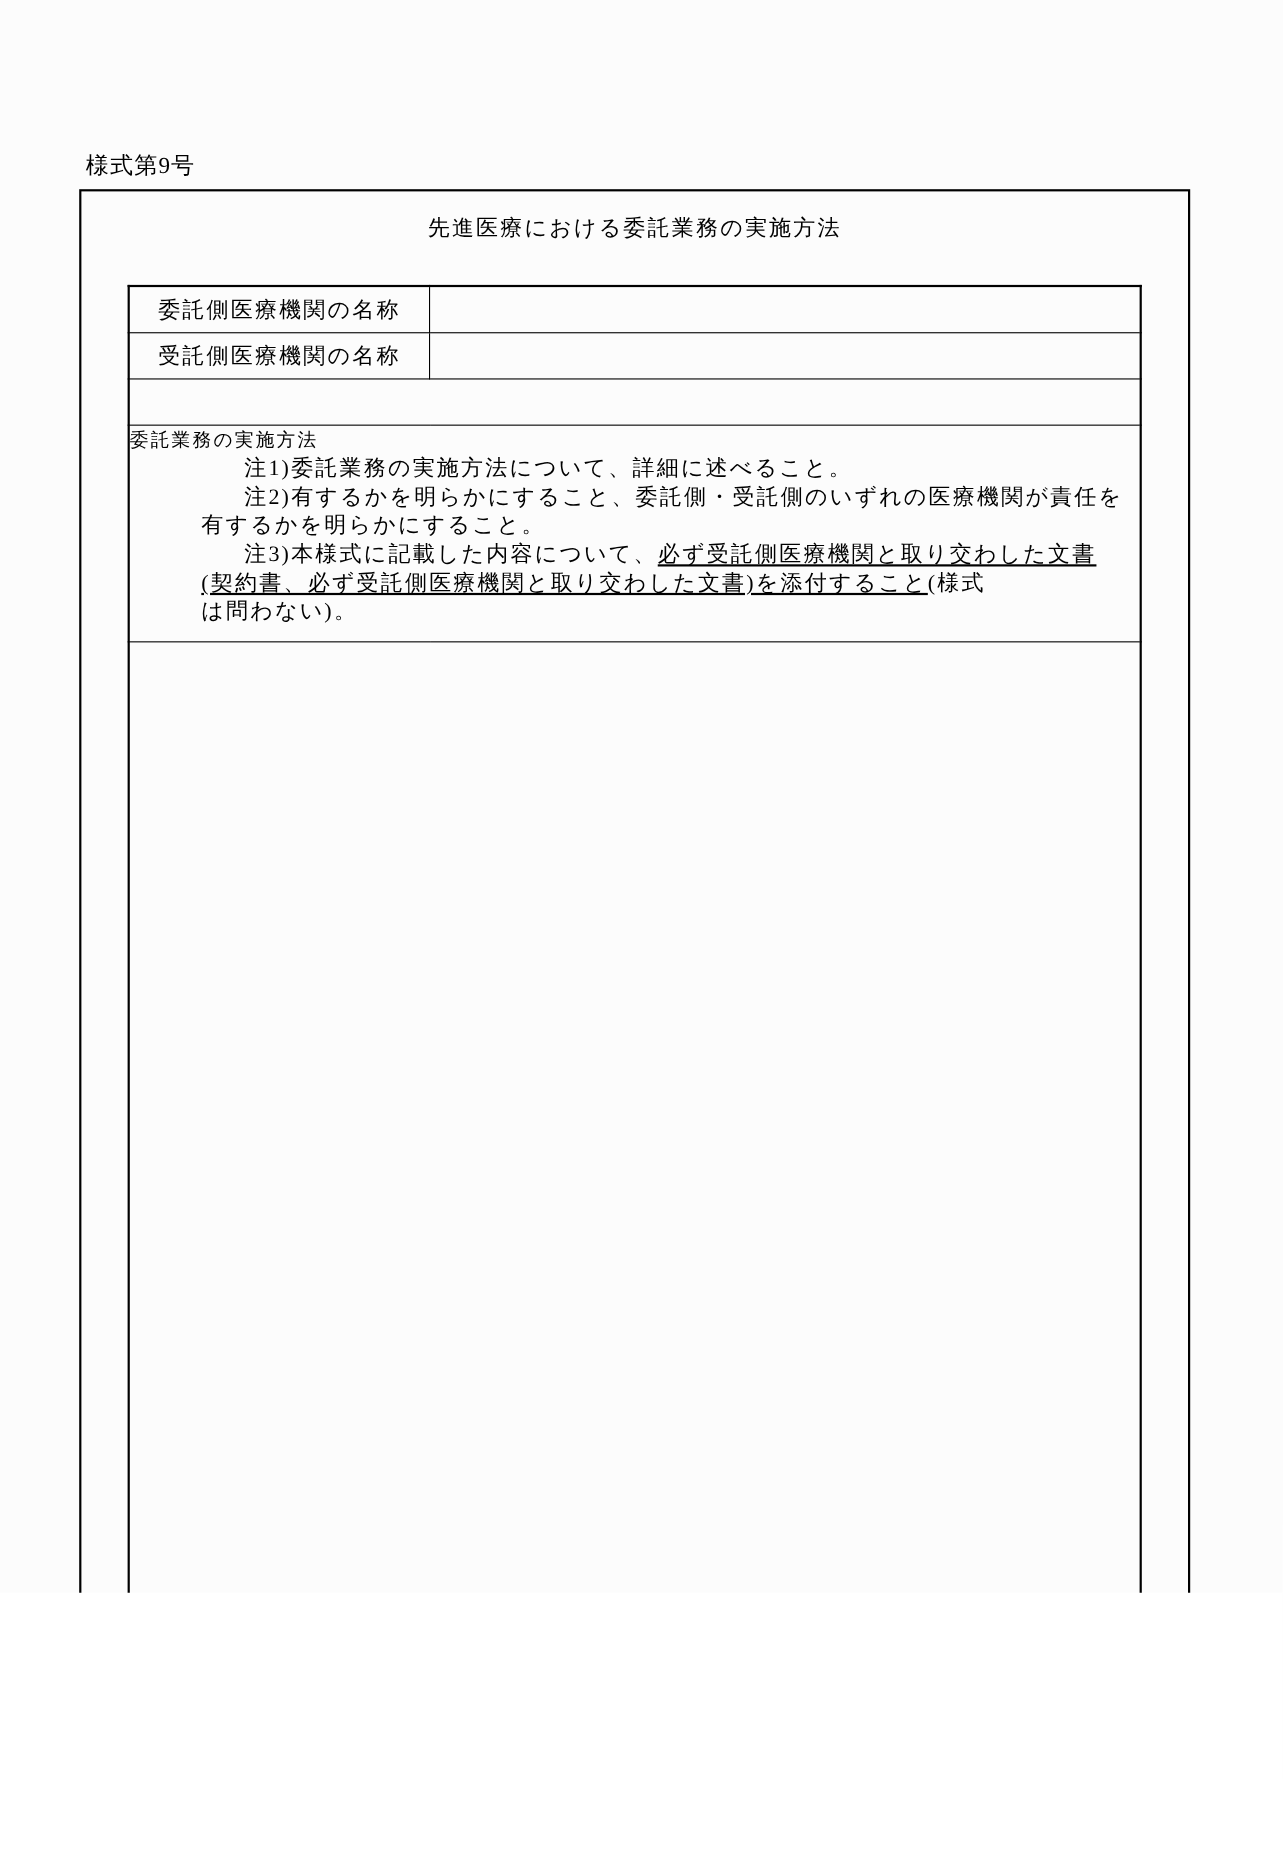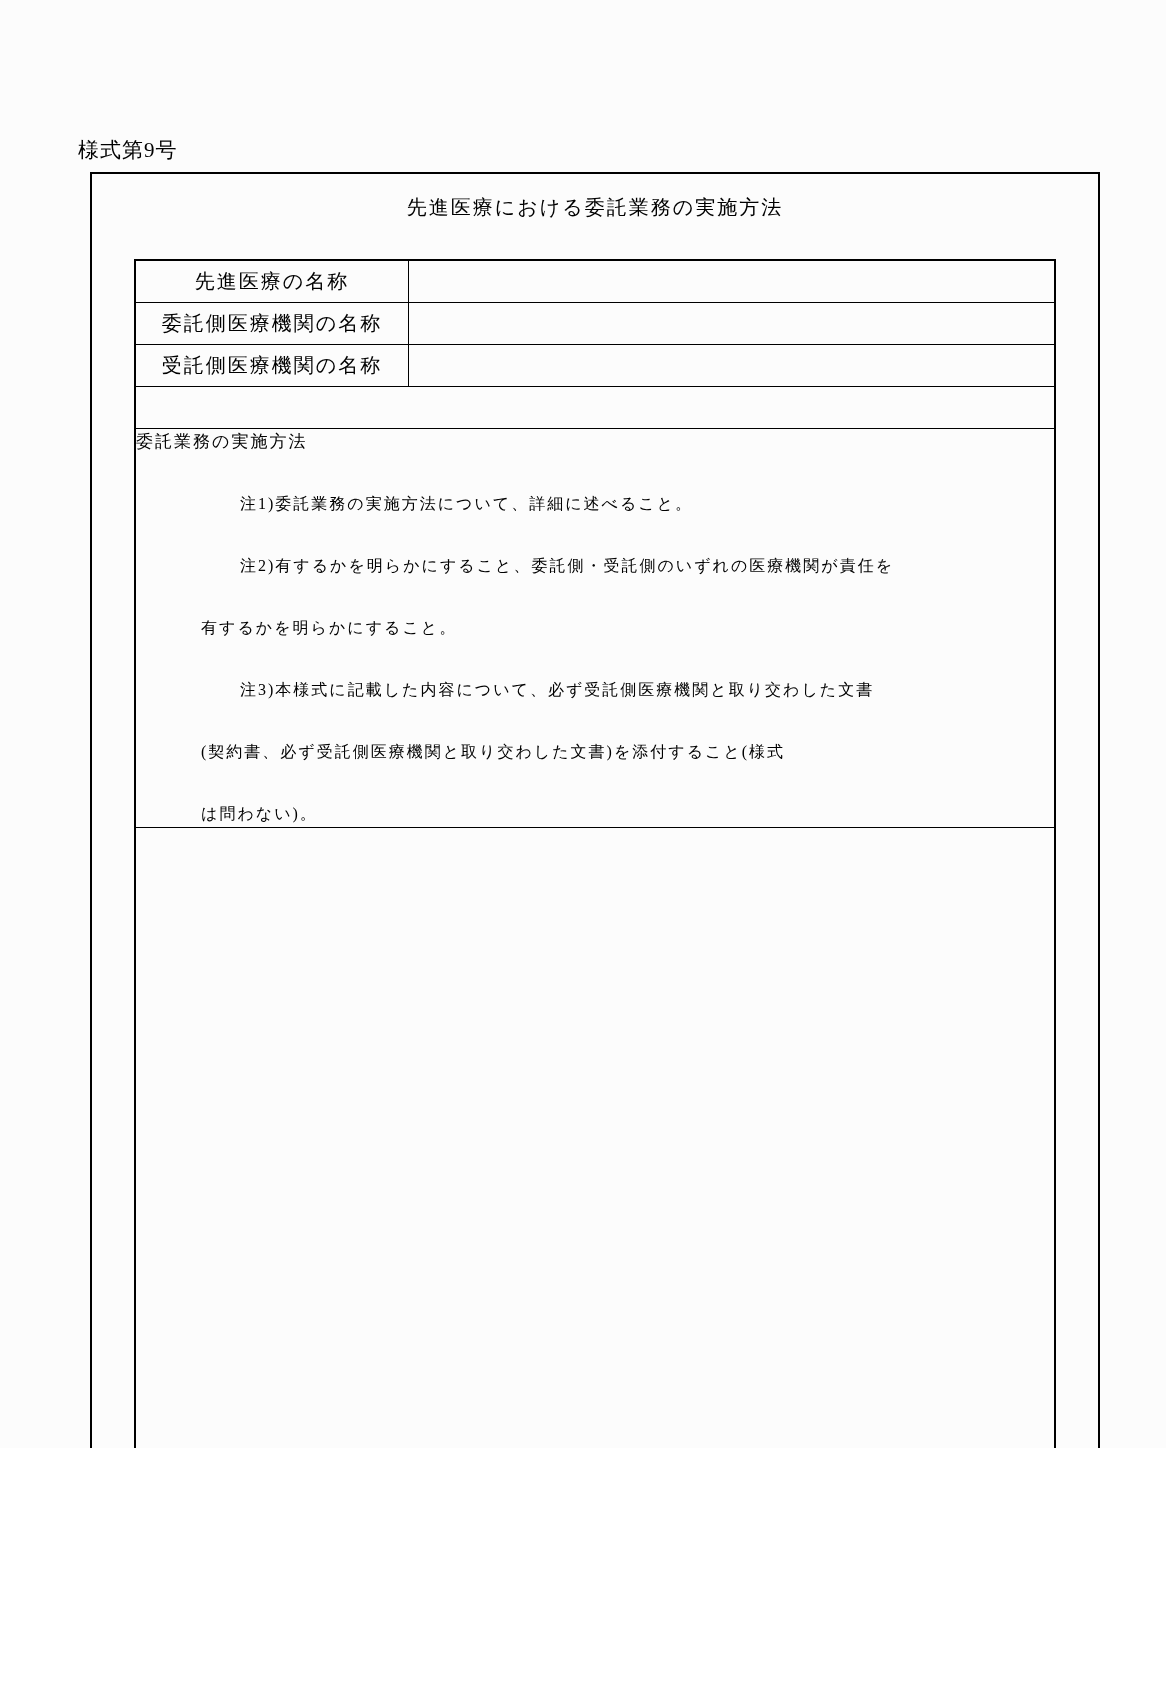--- a/index.html
+++ b/index.html
@@ -13,21 +13,21 @@
   }
   .form-number {
     position: absolute;
     left: 78px;
     top: 136px;
     font-size: 21px;
     letter-spacing: 1px;
   }
   .outer-box {
     position: absolute;
-    left: 90px;
+    left: 72px;
     top: 172px;
     width: 1006px;
     height: 1353px;
     border: 2px solid #000;
     background: #fcfcfc;
   }
   .doc-title {
     position: absolute;
     top: 20px;
     left: 0;
@@ -65,49 +65,45 @@
     vertical-align: top;
     padding: 3px 6px 0 8px;
   }
   td.detail-cell { height: 883px; }
   .notes-heading {
     font-size: 17px;
     letter-spacing: 2px;
     line-height: 26px;
   }
   .note-line {
-    font-size: 16px;
+    font-size: 20px;
     letter-spacing: 2px;
     line-height: 26px;
     white-space: nowrap;
-    margin-top: 36px;
   }
   .indent-note { padding-left: 104px; }
   .indent-cont { padding-left: 65px; }
   .ul {
+    text-decoration: underline;
     text-underline-offset: 3px;
   }
 </style>
 </head>
 <body>
 
 <div class="page">
 
   <div class="form-number">様式第9号</div>
 
   <div class="outer-box">
 
     <div class="doc-title">先進医療における委託業務の実施方法</div>
 
     <table class="form-table">
       <tbody>
-        <tr>
-          <td class="label-cell">先進医療の名称</td>
-          <td class="value-cell"></td>
-        </tr>
         <tr>
           <td class="label-cell">委託側医療機関の名称</td>
           <td class="value-cell"></td>
         </tr>
         <tr>
           <td class="label-cell">受託側医療機関の名称</td>
           <td class="value-cell"></td>
         </tr>
         <tr>
           <td class="spacer-cell" colspan="2"></td>

